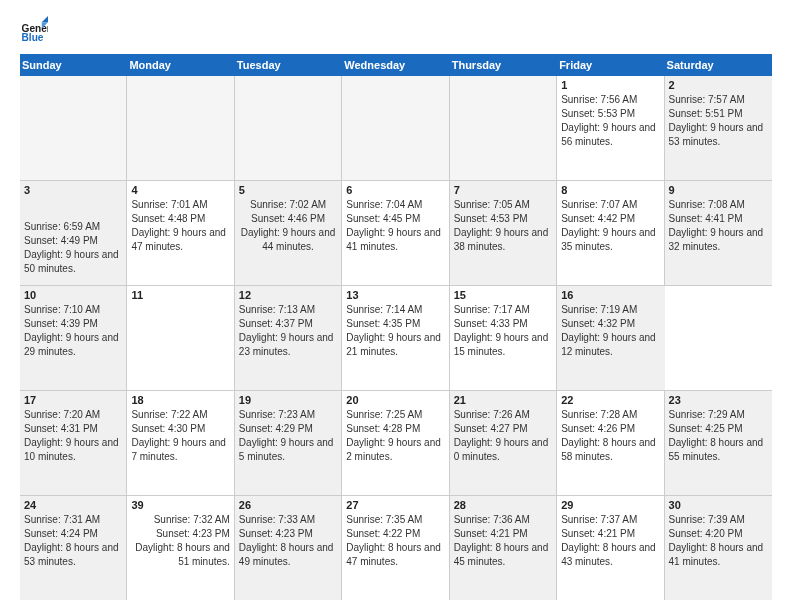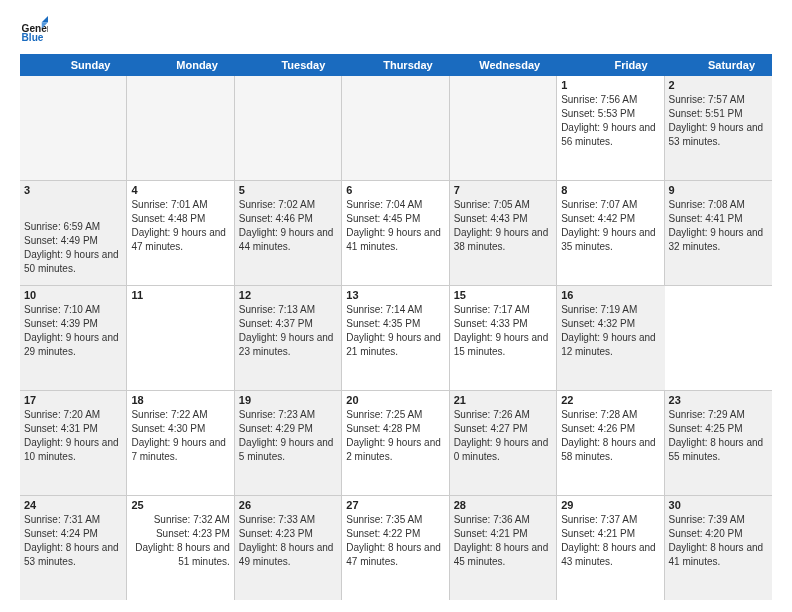--- a/index.html
+++ b/index.html
@@ -53,22 +53,22 @@
     }
     .cal-header {
       display: grid;
       grid-template-columns: repeat(7, 1fr);
       background: #1a6bbf;
     }
     .cal-header-cell {
       color: #fff;
       font-size: 11px;
       font-weight: bold;
-      text-align: right;
-      padding: 5px 17px;
+      text-align: left;
+      padding: 5px 2px;
     }
     .cal-body {
       display: flex;
       flex-direction: column;
       flex: 1;
     }
     .cal-row {
       display: grid;
       grid-template-columns: repeat(7, 1fr);
       flex: 1;
@@ -128,22 +128,22 @@
       <div class="main-title"></div>
       <div class="subtitle"></div>
     </div>
   </div>
 
   <div class="calendar">
     <div class="cal-header">
     <div class="cal-header-cell">Sunday</div>
         <div class="cal-header-cell">Monday</div>
         <div class="cal-header-cell">Tuesday</div>
+        <div class="cal-header-cell">Wednesday</div>
         <div class="cal-header-cell">Thursday</div>
-        <div class="cal-header-cell">Wednesday</div>
         <div class="cal-header-cell">Friday</div>
         <div class="cal-header-cell">Saturday</div>
       </div>
     <div class="cal-body">
     <div class="cal-row">
           <div class="cal-cell empty"></div>
           <div class="cal-cell empty"></div>
           <div class="cal-cell empty"></div>
           <div class="cal-cell empty"></div>
           <div class="cal-cell empty"></div>
@@ -168,34 +168,34 @@
 Daylight: 9 hours and 50 minutes.</div>
           </div>
           <div class="cal-cell">
             <span class="day-num">4</span>
             <div class="day-info" style="white-space: pre-line;">Sunrise: 7:01 AM
 Sunset: 4:48 PM
 Daylight: 9 hours and 47 minutes.</div>
           </div>
           <div class="cal-cell shaded">
             <span class="day-num">5</span>
-            <div class="day-info" style="white-space: pre-line;">Sunrise: 7:02 AM
+            <div class="day-info" style="white-space: pre-line; text-align: center;">Sunrise: 7:02 AM
 Sunset: 4:46 PM
 Daylight: 9 hours and 44 minutes.</div>
           </div>
           <div class="cal-cell">
             <span class="day-num">6</span>
             <div class="day-info" style="white-space: pre-line;">Sunrise: 7:04 AM
 Sunset: 4:45 PM
 Daylight: 9 hours and 41 minutes.</div>
           </div>
           <div class="cal-cell shaded">
             <span class="day-num">7</span>
             <div class="day-info" style="white-space: pre-line;">Sunrise: 7:05 AM
-Sunset: 4:43 PM
+Sunset: 4:53 PM
 Daylight: 9 hours and 38 minutes.</div>
           </div>
           <div class="cal-cell">
             <span class="day-num">8</span>
             <div class="day-info" style="white-space: pre-line;">Sunrise: 7:07 AM
 Sunset: 4:42 PM
 Daylight: 9 hours and 35 minutes.</div>
           </div>
           <div class="cal-cell shaded">
             <span class="day-num">9</span>
@@ -284,21 +284,21 @@
           </div>
         </div>
         <div class="cal-row">
           <div class="cal-cell shaded">
             <span class="day-num">24</span>
             <div class="day-info" style="white-space: pre-line;">Sunrise: 7:31 AM
 Sunset: 4:24 PM
 Daylight: 8 hours and 53 minutes.</div>
           </div>
           <div class="cal-cell">
-            <span class="day-num">25</span>
+            <span class="day-num">39</span>
             <div class="day-info" style="white-space: pre-line; text-align: right;">Sunrise: 7:32 AM
 Sunset: 4:23 PM
 Daylight: 8 hours and 51 minutes.</div>
           </div>
           <div class="cal-cell shaded">
             <span class="day-num">26</span>
             <div class="day-info" style="white-space: pre-line;">Sunrise: 7:33 AM
 Sunset: 4:23 PM
 Daylight: 8 hours and 49 minutes.</div>
           </div>

